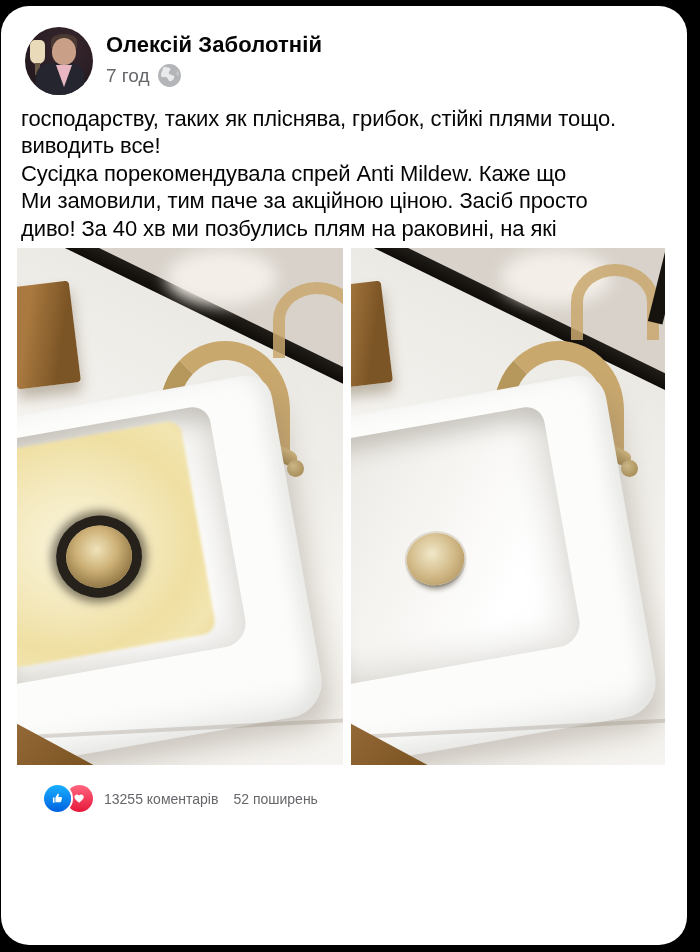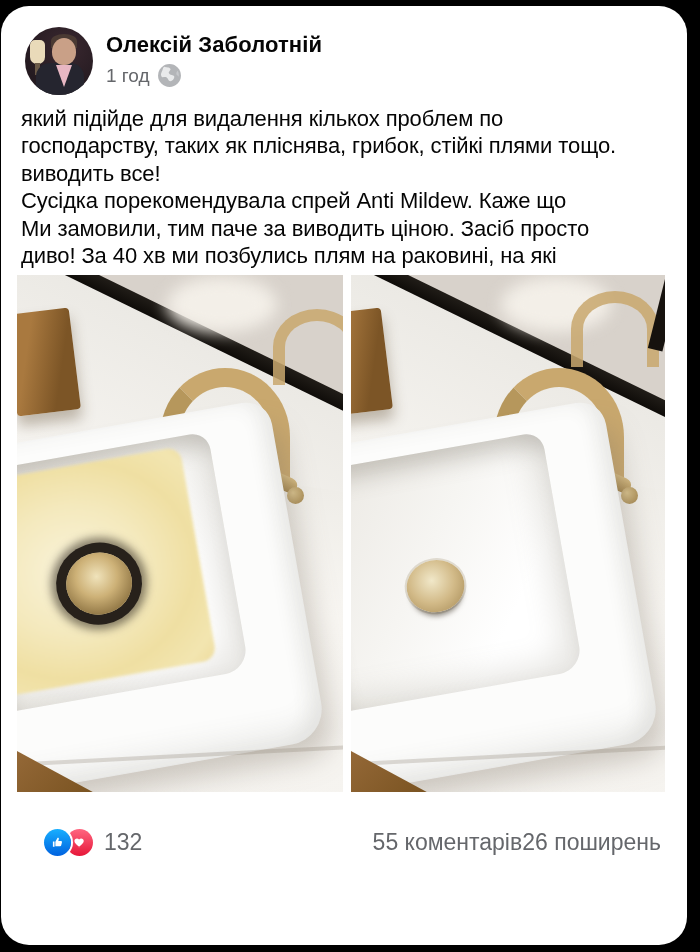--- a/index.html
+++ b/index.html
@@ -55,64 +55,63 @@
   .ph-stain{left:6px;top:10px;width:218px;height:216px;border-radius:14px;background:radial-gradient(ellipse at 42% 48%,#f9f3da 0%,#f4e9bd 40%,#efdfa2 68%,#f2e5b0 88%,#eedc9e 100%);filter:blur(1.5px);}
   .ph-drain{left:88px;top:100px;width:66px;height:62px;border-radius:50%;background:radial-gradient(circle at 48% 38%,#f0e3bb 0%,#cdb177 40%,#8d7342 78%,#6b5530 100%);box-shadow:0 0 0 10px #27211b, 0 0 8px 15px rgba(45,38,28,.55);}
   .after .ph-drain{left:94px;top:108px;width:58px;height:52px;background:radial-gradient(circle at 45% 38%,#f1e8c9 0%,#d2ba88 50%,#a38752 100%);box-shadow:0 7px 5px -3px rgba(60,50,35,.5), 0 0 0 2px rgba(150,135,100,.25);}
   
   .ph-woodbox{left:-6px;top:36px;width:64px;height:102px;background:linear-gradient(105deg,#a9793f 30%,#7c5526 72%);transform:rotate(-7deg);border-radius:4px;box-shadow:0 10px 14px rgba(90,70,40,.35);}
   .after .ph-woodbox{left:-28px;}
   .ph-cabinet-line{left:-6px;right:-6px;bottom:34px;height:4px;background:rgba(140,130,115,.28);transform:rotate(-3deg);}
   .ph-woodcorner{left:-4px;bottom:-4px;width:88px;height:66px;background:linear-gradient(135deg,#9a6d3c,#77511f);clip-path:polygon(0 100%,0 28%,100% 100%);}
 
   
-  .ftr{display:flex;align-items:center;justify-content:space-between;padding:37px 26px 0 43px;color:#65676b;font-size:23px;}
+  .ftr{display:flex;align-items:center;justify-content:flex-start;padding:20px 26px 0 43px;color:#65676b;font-size:14px;}
   .reactions{display:flex;align-items:center;}
   .badge{width:27px;height:27px;border-radius:50%;display:inline-flex;align-items:center;justify-content:center;box-shadow:0 0 0 2px #fff;}
   .badge.like{background:linear-gradient(#18afff,#0062df);z-index:2;}
   .badge.love{background:linear-gradient(#ff6680,#e61739);margin-left:-5px;z-index:1;}
   .count{margin-left:11px;}
-  .meta-right{display:flex;}
+  .meta-right{display:flex;gap:15px;}
 </style>
 </head>
 <body>
 
 <div class="stage">
   <article class="card">
 
     <header class="hdr">
       <div class="avatar">
         <div class="av-lamp"></div>
         <div class="av-lampbase"></div>
         <div class="av-body"></div>
         <div class="av-shirt"></div>
         <div class="av-hair"></div>
         <div class="av-head"></div>
       </div>
       <div class="hmeta">
         <div class="author">Олексій Заболотній</div>
         <div class="sub">
-          <span>1 год</span>
+          <span>7 год</span>
           <span class="globe">
             <svg viewBox="0 0 24 24" width="25" height="25">
               <circle cx="12" cy="12" r="11" fill="#b3b5b8"></circle>
               <path fill="#e9eaeb" d="M7 3.5c2.2 1 4.8.2 5.8 2s-2.8 2.8-1 4.8 4.8 1 4.8 3-1.8 4.2-3.8 4.2-2-2.8-3.8-3.8-3.8 1-4.8-1 .2-3.8 1-5.8.2-2.4 1.8-3.4z"></path>
               <path fill="#c7c9cc" d="M19.8 7.5c1 1.6 1.4 3.6 1 5.6-.6-1.2-2.2-1.4-2.2-2.8s.6-2 1.2-2.8z"></path>
             </svg>
           </span>
         </div>
       </div>
     </header>
 
     <div class="body-text">
-        <div>який підійде для видалення кількох проблем по</div>
         <div>господарству, таких як пліснява, грибок, стійкі плями тощо.</div>
         <div>виводить все!</div>
         <div>Сусідка порекомендувала спрей Anti Mildew. Каже що</div>
-        <div>Ми замовили, тим паче за виводить ціною. Засіб просто</div>
+        <div>Ми замовили, тим паче за акційною ціною. Засіб просто</div>
         <div>диво! За 40 хв ми позбулись плям на раковині, на які</div>
       </div>
 
     <div class="photos">
 
       <figure class="photo before" style="margin:0;">
         <div class="ph-reflection"></div>
         <div class="ph-stripe"></div>
         <div class="ph-blob"></div>
         <div class="ph-mirrorbrass"></div>
@@ -171,18 +170,18 @@
         </span>
         <span class="badge love">
           <svg viewBox="0 0 24 24" width="17" height="17">
             <path fill="#fff" d="M12 18.6l-.95-.85C7.1 14.3 4.8 12.3 4.8 9.8c0-2 1.6-3.6 3.6-3.6 1.15 0 2.3.55 3 1.4.7-.85 1.85-1.4 3-1.4 2 0 3.6 1.6 3.6 3.6 0 2.5-2.3 4.5-6.25 7.95l-.95.85z"></path>
           </svg>
         </span>
         <span class="count">132</span>
       </div>
       <div class="meta-right">
         <span>55 коментарів</span>
-        <span>26 поширень</span>
+        <span>52 поширень</span>
       </div>
     </footer>
 
   </article>
 </div>
 
 </body></html>

